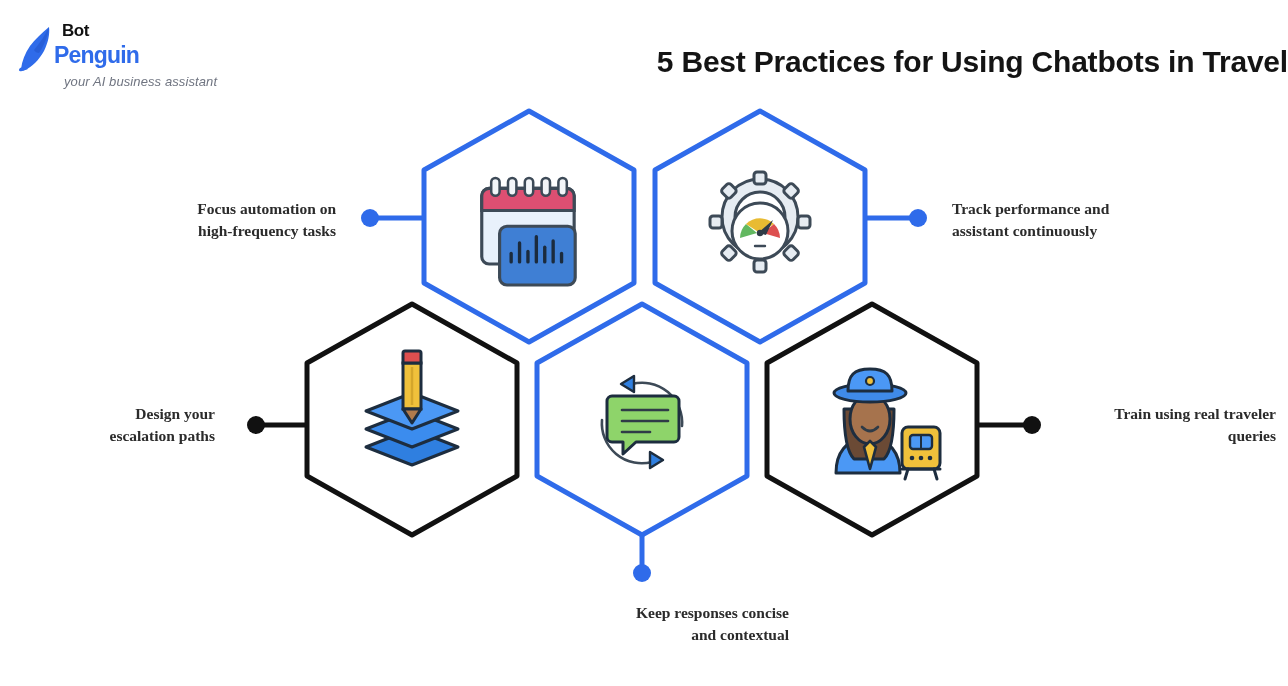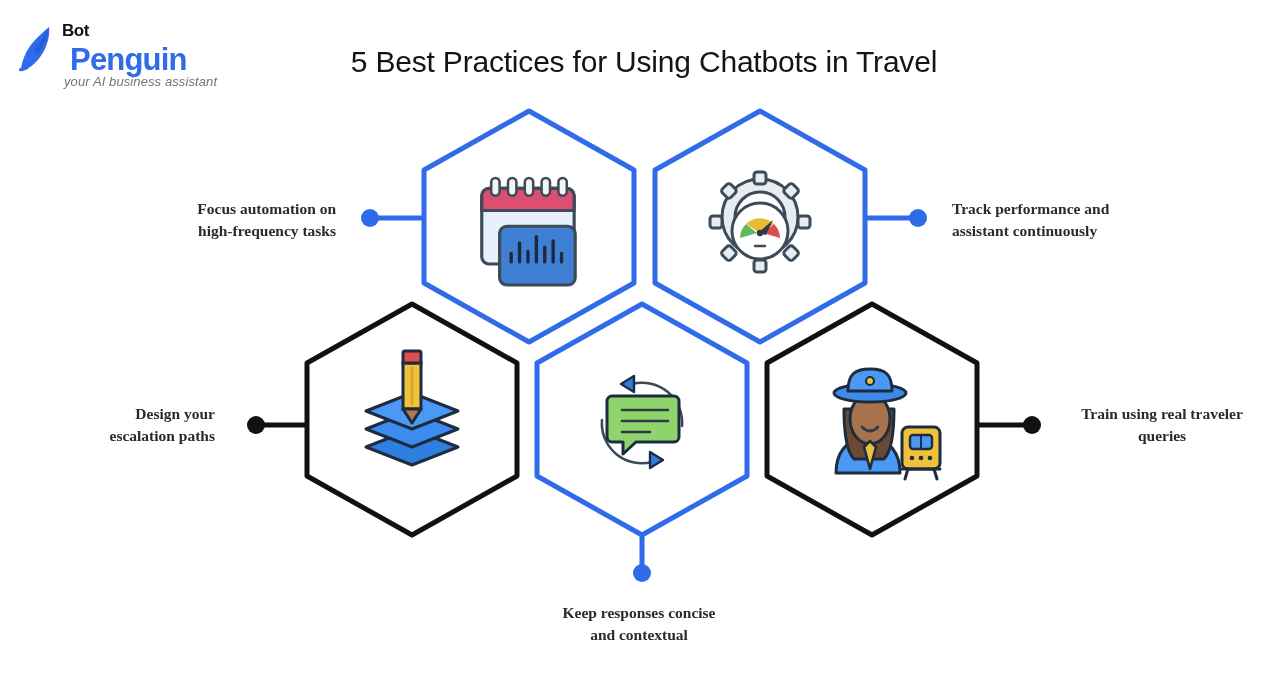--- a/index.html
+++ b/index.html
@@ -37,23 +37,23 @@
     top: 0px;
     font-size: 17px;
     font-weight: bold;
     color: #111111;
     letter-spacing: -0.5px;
     line-height: 1;
     text-align: right;
   }
   #brand-logo .logo-word-bottom {
     position: absolute;
-    left: 52px;
+    left: 36px;
     top: 22px;
-    font-size: 31px;
+    font-size: 23px;
     font-weight: bold;
     color: #2f6bea;
     letter-spacing: -0.8px;
     line-height: 1;
   }
   #brand-logo .logo-tagline {
     position: absolute;
     left: 46px;
     top: 52px;
     font-size: 13px;
@@ -62,23 +62,23 @@
     letter-spacing: 0.1px;
     white-space: nowrap;
   }
 
   
   #page-title {
     position: absolute;
     left: 0;
     right: 0;
     top: 45px;
-    text-align: center;
+    text-align: right;
     font-size: 30px;
-    font-weight: normal;
+    font-weight: bold;
     color: #141414;
     letter-spacing: -0.2px;
   }
 
   
   #diagram-canvas {
     position: absolute;
     left: 0;
     top: 0;
     width: 1288px;
@@ -90,21 +90,21 @@
     position: absolute;
     font-size: 15.5px;
     font-weight: bold;
     color: #2b2b2b;
     line-height: 1.42;
     white-space: pre-line;
     font-family: Liberation Serif, serif;
   }
   .label-right-align { text-align: right; }
   .label-left-align  { text-align: left; }
-  .label-center-align{ text-align: center; }
+  .label-center-align{ text-align: right; }
 
   #label-focus       { left: 90px;  top: 198px; width: 246px; }
   #label-track       { left: 952px; top: 198px; width: 248px; }
   #label-design      { left: 20px;  top: 403px; width: 195px; }
   #label-train       { left: 1048px;top: 403px; width: 228px; }
   #label-keep        { left: 489px; top: 602px; width: 300px; }
 </style>
 </head>
 <body>
 

